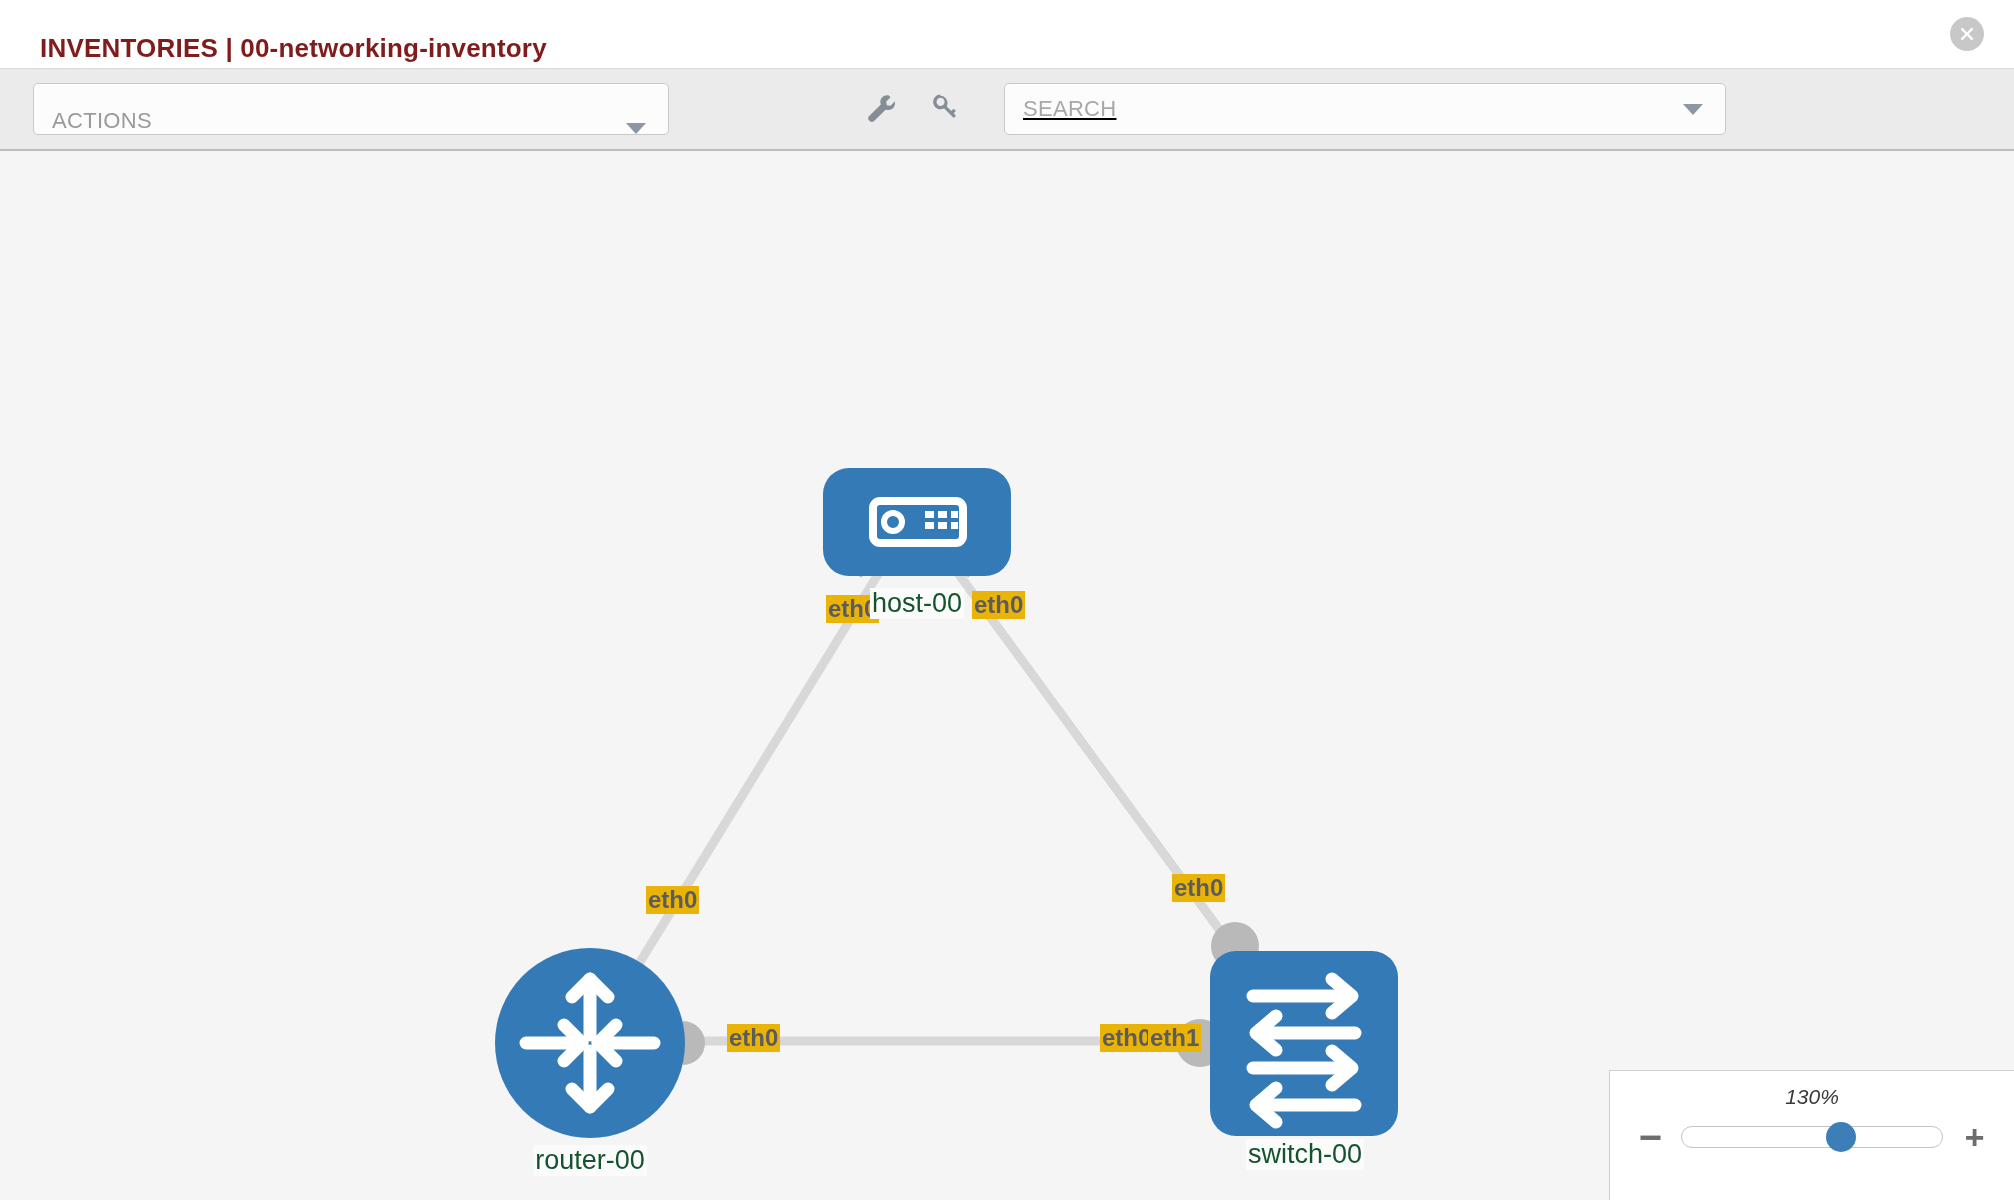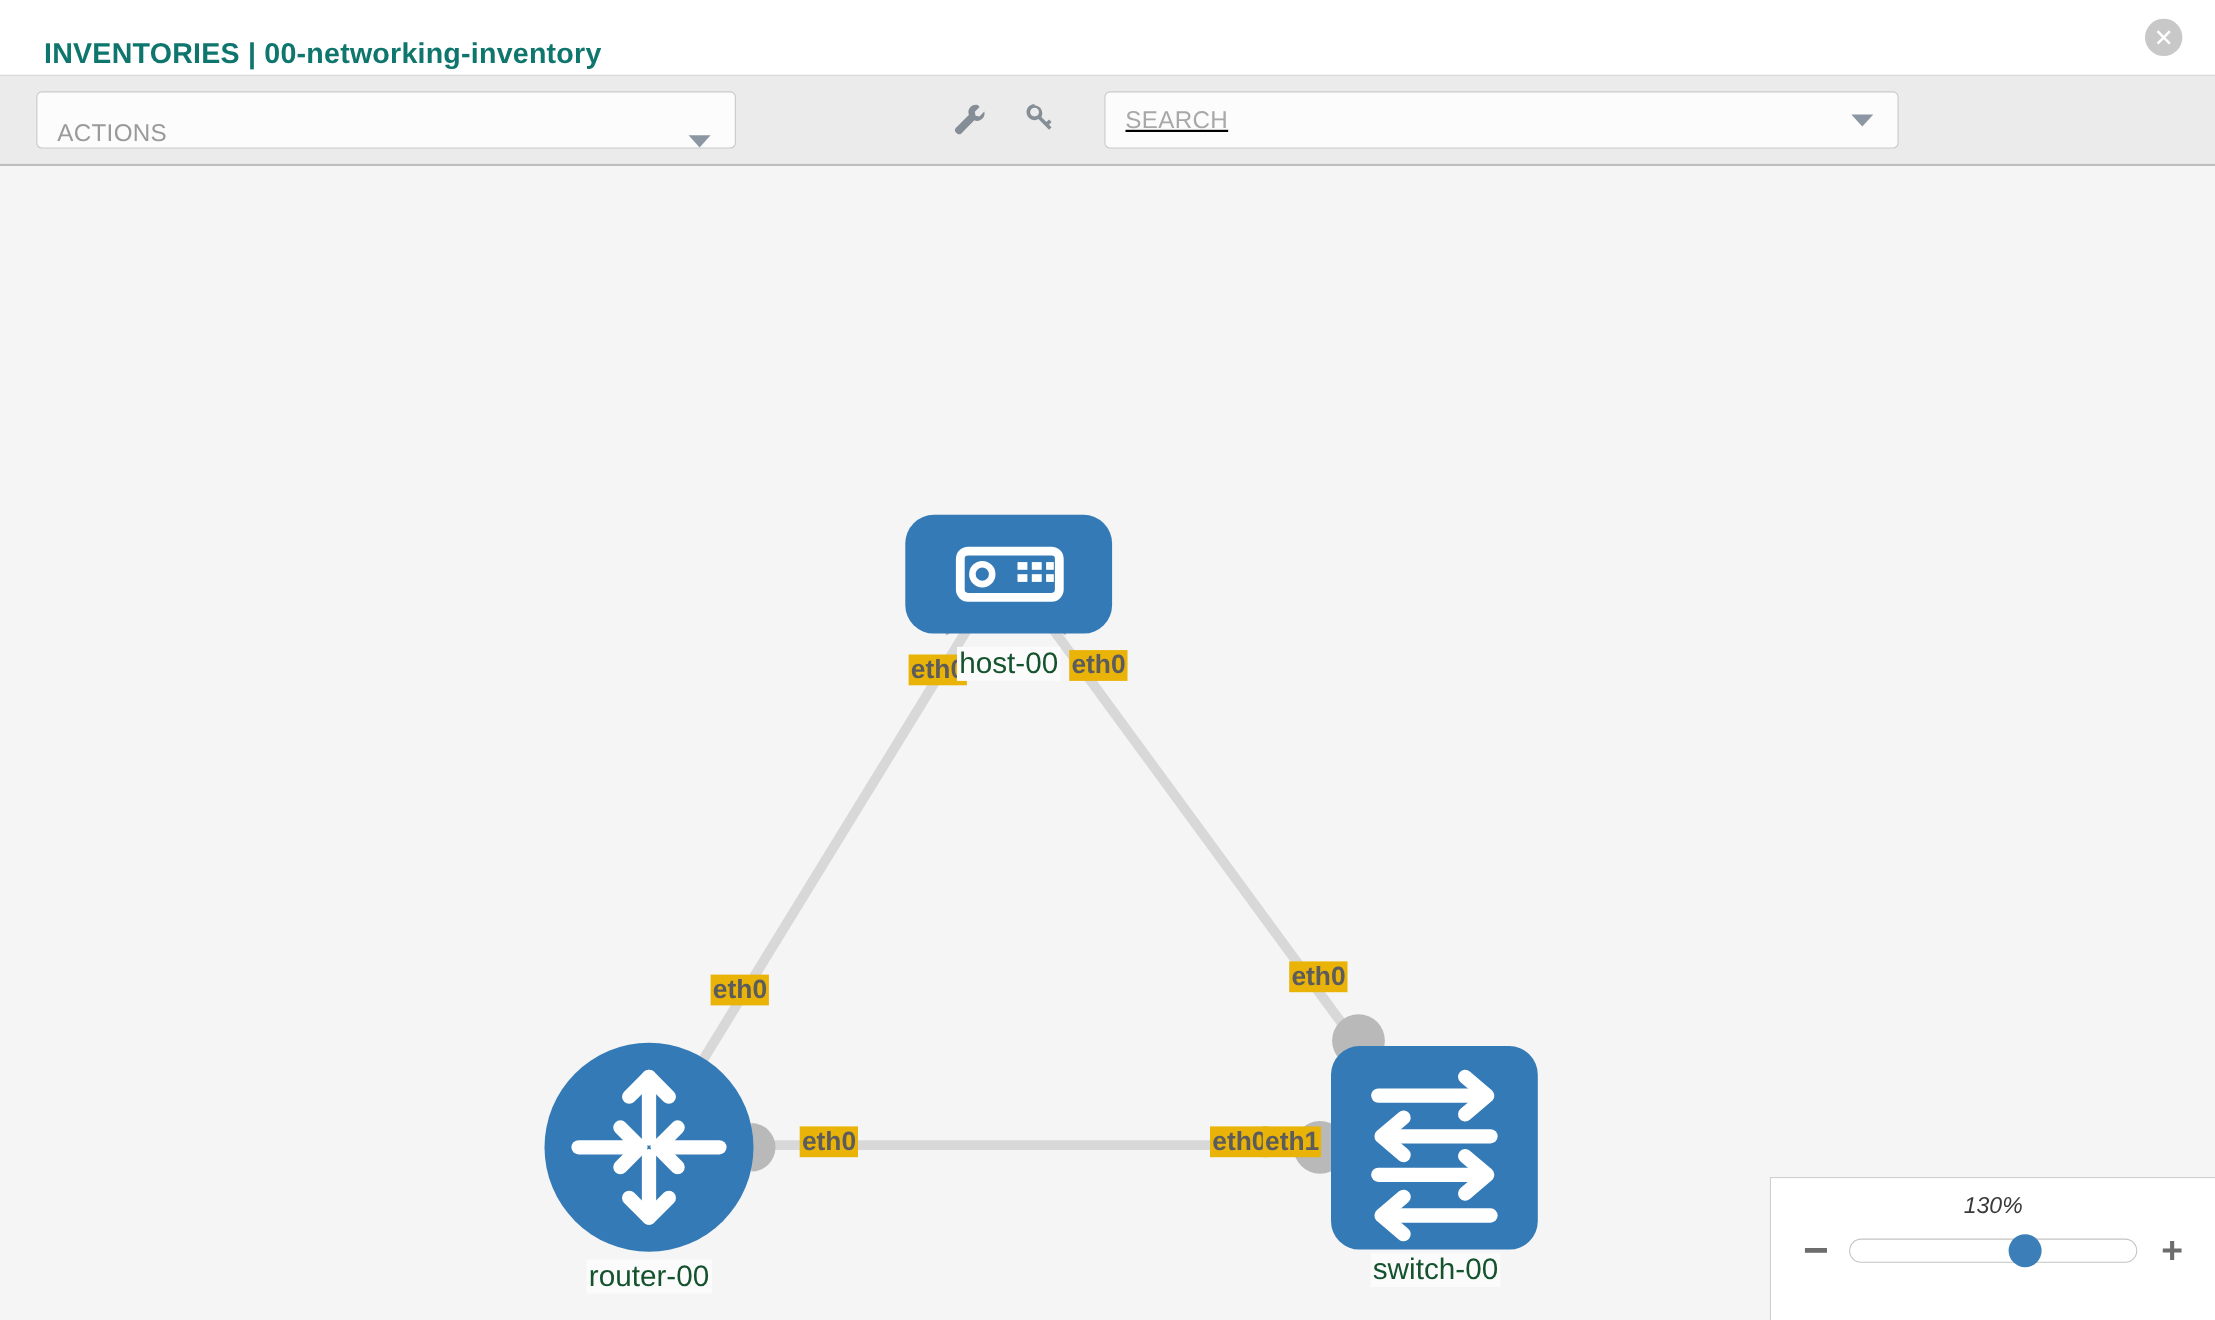--- a/index.html
+++ b/index.html
@@ -15,21 +15,21 @@
     position: relative;
     height: 68px;
     background: #ffffff;
     display: flex;
     align-items: center;
     padding: 0 40px;
   }
   .page-title {
     font-size: 26px;
     font-weight: bold;
-    color: #0f766e;
+    color: #7f1d1d;
     letter-spacing: 0.2px;
     white-space: nowrap;
     margin-top: 29px;
   }
   .close-btn {
     position: absolute;
     right: 30px;
     top: 50%;
     transform: translateY(-50%);
     width: 34px; height: 34px;

